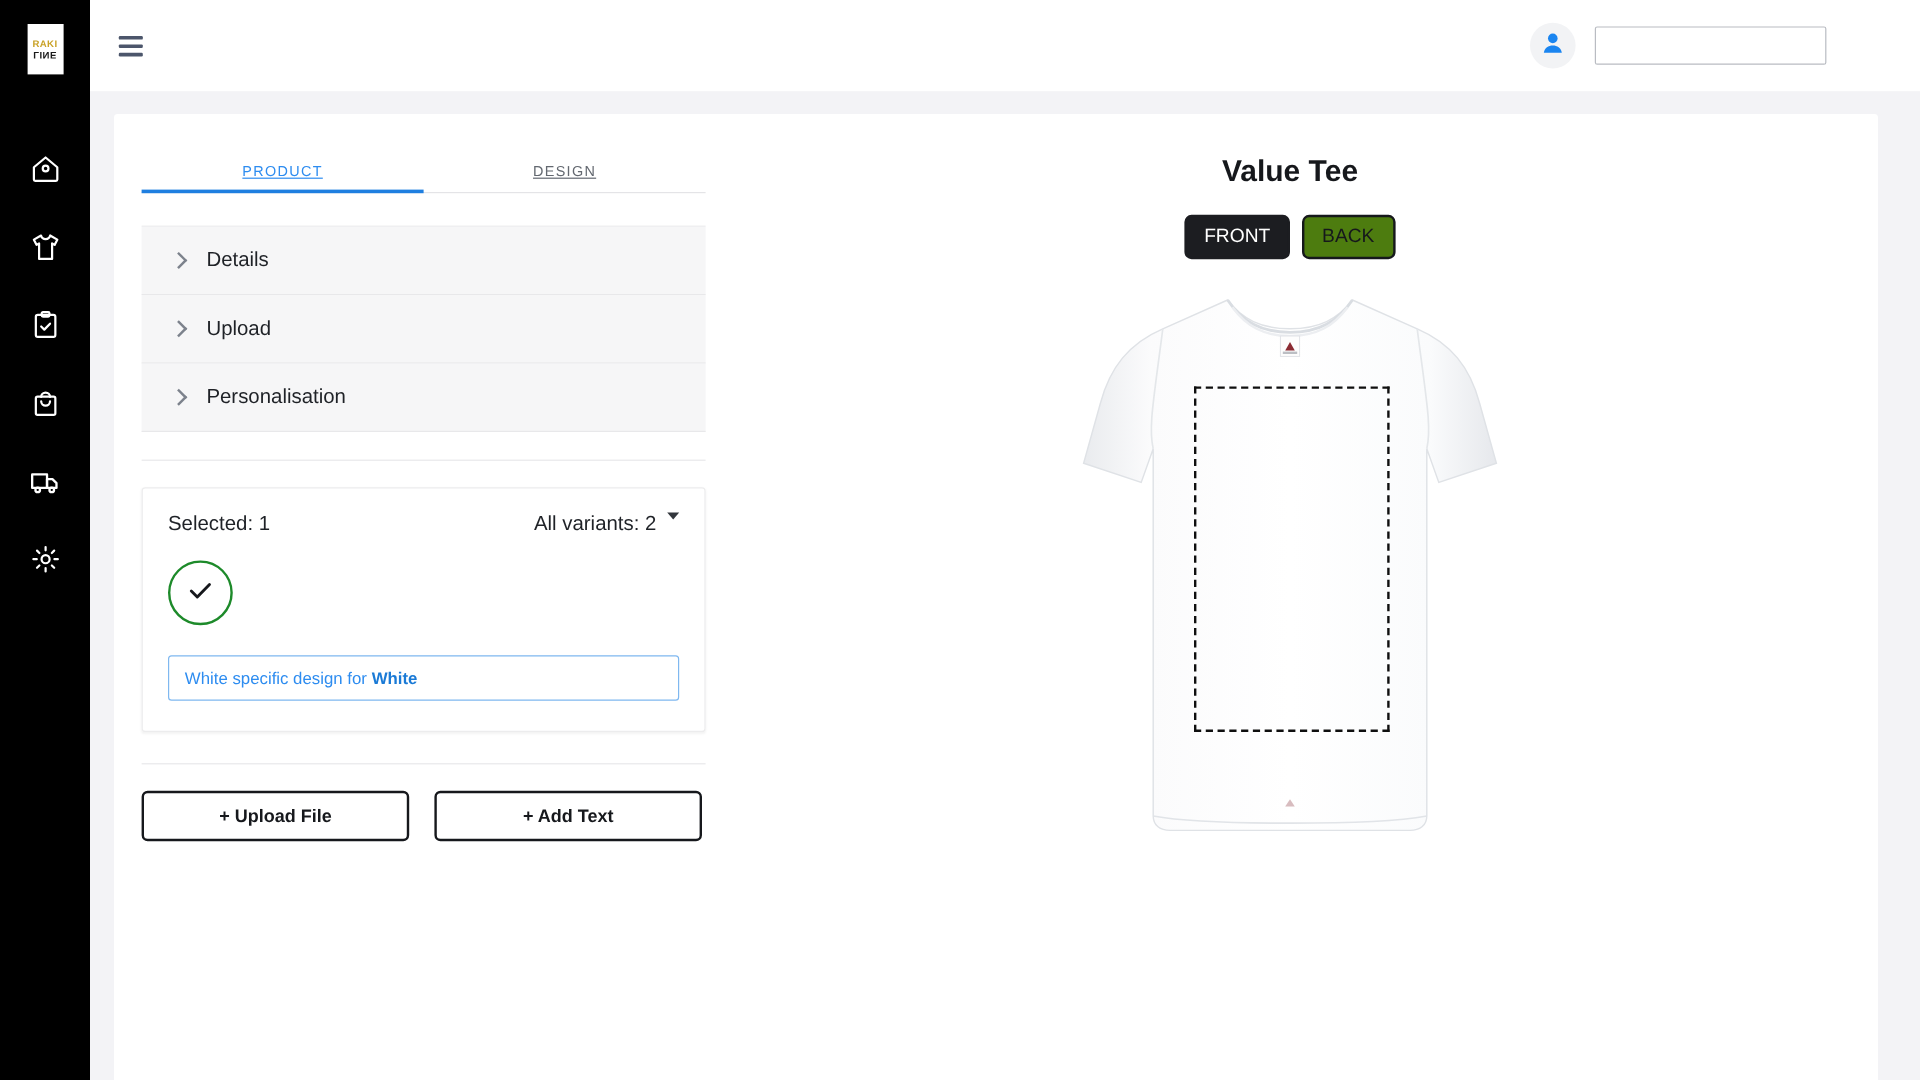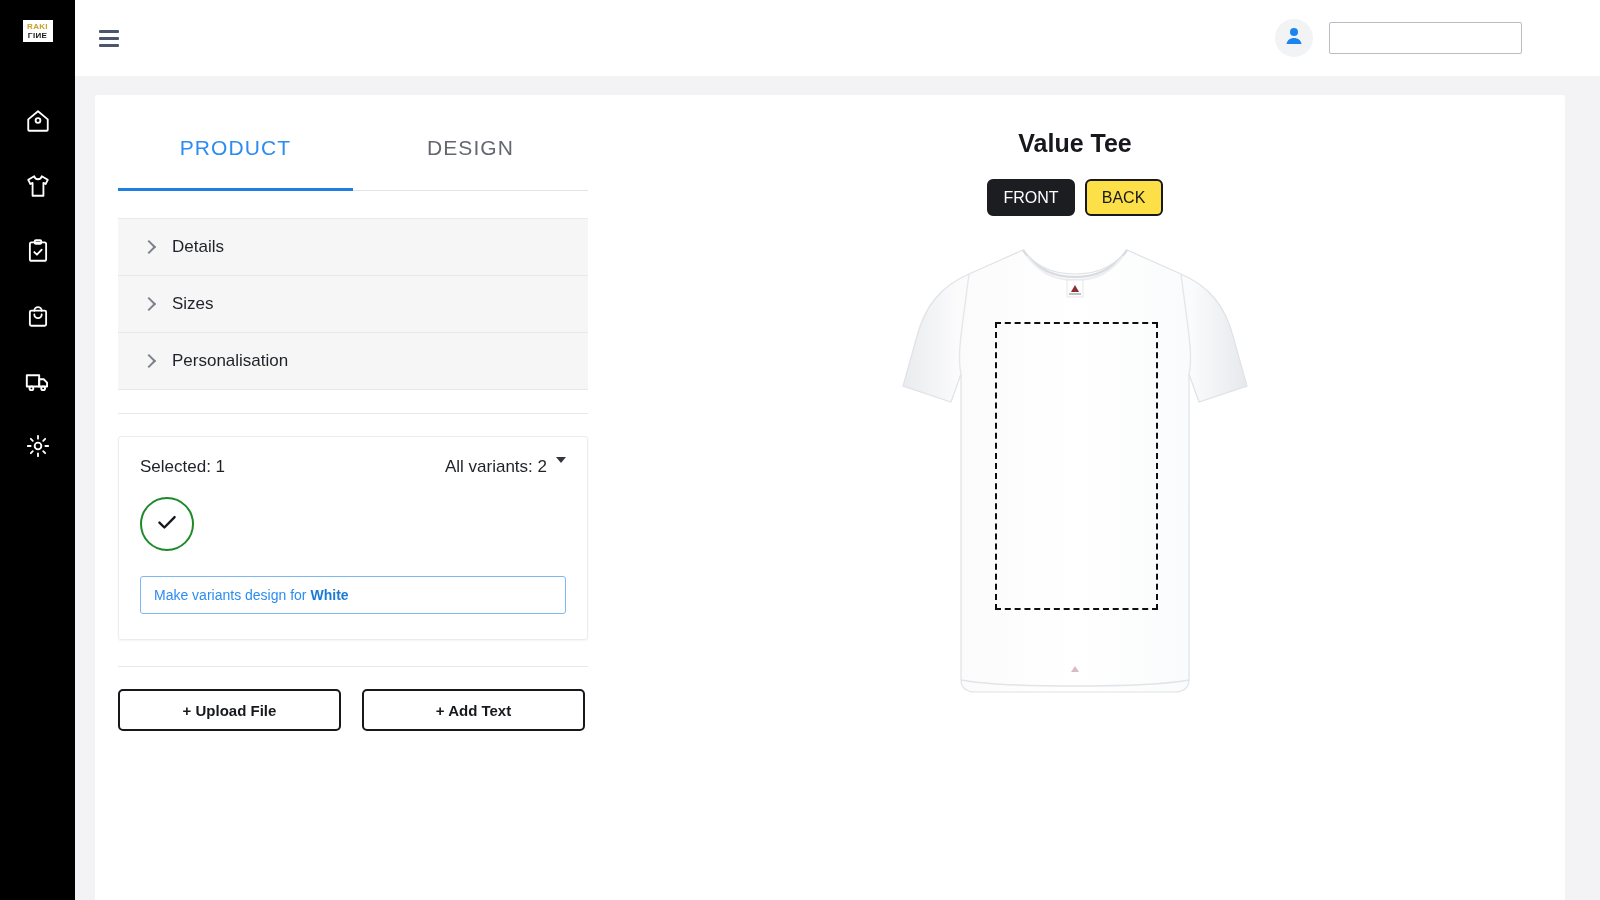--- a/index.html
+++ b/index.html
@@ -14,21 +14,21 @@
   #app { position: relative; width: 1600px; height: 900px; }
 
   .rail {
     position: absolute; left: 0; top: 0;
     width: 75px; height: 900px;
     background: #000000;
     display: flex; flex-direction: column; align-items: center;
   }
   .rail-logo {
     margin-top: 20px;
-    width: 30px; height: 22px;
+    width: 30px; height: 42px;
     background: #ffffff;
     display: flex; flex-direction: column;
     align-items: center; justify-content: center;
     line-height: 1;
   }
   .logo-top {
     font-size: 8px; font-weight: bold; color: #c9a227;
     letter-spacing: .3px;
   }
   .logo-bot {
@@ -102,25 +102,26 @@
   }
 
   
   .config {
     position: absolute; left: 23px; top: 15px;
     width: 470px;
   }
   .tabs { display: flex; border-bottom: 1px solid #e4e4e7; }
   .tab {
     flex: 1; text-align: center;
-    padding: 26px 0 28px;
-    font-size: 21px; letter-spacing: 1.1px;
+    padding: 26px 0 8px;
+    font-size: 12px; letter-spacing: 1.1px;
     color: #636870; cursor: pointer;
     border-bottom: 3px solid transparent;
     margin-bottom: -1px;
+    text-decoration: underline;
   }
   .tab.active { color: #2d8cf0; border-bottom-color: #1f7fe0; font-weight: 400; }
 
   .accordion { margin-top: 27px; border-top: 1px solid #eaeaec; }
   .acc-row {
     height: 57px; background: #f6f6f7;
     border-bottom: 1px solid #e8e8ea;
     display: flex; align-items: center;
     padding-left: 23px; cursor: pointer;
   }
@@ -195,21 +196,21 @@
     margin-top: 19px;
     font-size: 25px; color: #16181c; font-weight: 700;
   }
   .side-row { margin-top: 21px; display: flex; gap: 10px; border-radius: 16px; }
   .side-btn {
     min-width: 78px; height: 37px;
     border-radius: 6px; font-size: 16px;
     font-family: "Liberation Sans", sans-serif;
     cursor: pointer; padding: 0 14px;
     border: 2px solid #16181c;
-    background: #fde047; color: #16181c;
+    background: #4d7c0f; color: #16181c;
   }
   .side-btn.active { background: #1c1d21; color: #ffffff; border-color: #1c1d21; }
 
   .mockup { margin-top: 20px; position: relative; width: 360px; height: 470px; }
   .mockup svg { display: block; }
   .print-area {
     position: absolute;
     left: 100px; top: 86px;
     width: 163px; height: 288px;
     border: 2.5px dashed #0f0f0f;
@@ -309,21 +310,21 @@
           <div class="tab">DESIGN</div>
         </div>
 
         <div class="accordion">
           <div class="acc-row">
             <span class="chev"></span>
             <span class="acc-label">Details</span>
           </div>
           <div class="acc-row">
             <span class="chev"></span>
-            <span class="acc-label">Sizes</span>
+            <span class="acc-label">Upload</span>
           </div>
           <div class="acc-row">
             <span class="chev"></span>
             <span class="acc-label">Personalisation</span>
           </div>
         </div>
 
         <div class="divider"></div>
 
         <div class="variant-panel">
@@ -337,21 +338,21 @@
           <div class="swatch-row">
             <div class="swatch">
               <span>
                 <svg width="26" height="26" viewBox="0 0 24 24" fill="none" stroke="#16181c" stroke-width="2.2" stroke-linecap="round" stroke-linejoin="round">
                   <path d="m5 12.5 4.6 4.6L19 7.5"></path>
                 </svg>
               </span>
             </div>
           </div>
           <button class="specific-btn">
-            <span>Make variants design for</span>
+            <span>White specific design for</span>
             <b>White</b>
           </button>
         </div>
 
         <div class="divider2"></div>
 
         <div class="action-row">
           <button class="action-btn">+ Upload File</button>
           <button class="action-btn">+ Add Text</button>
         </div>

